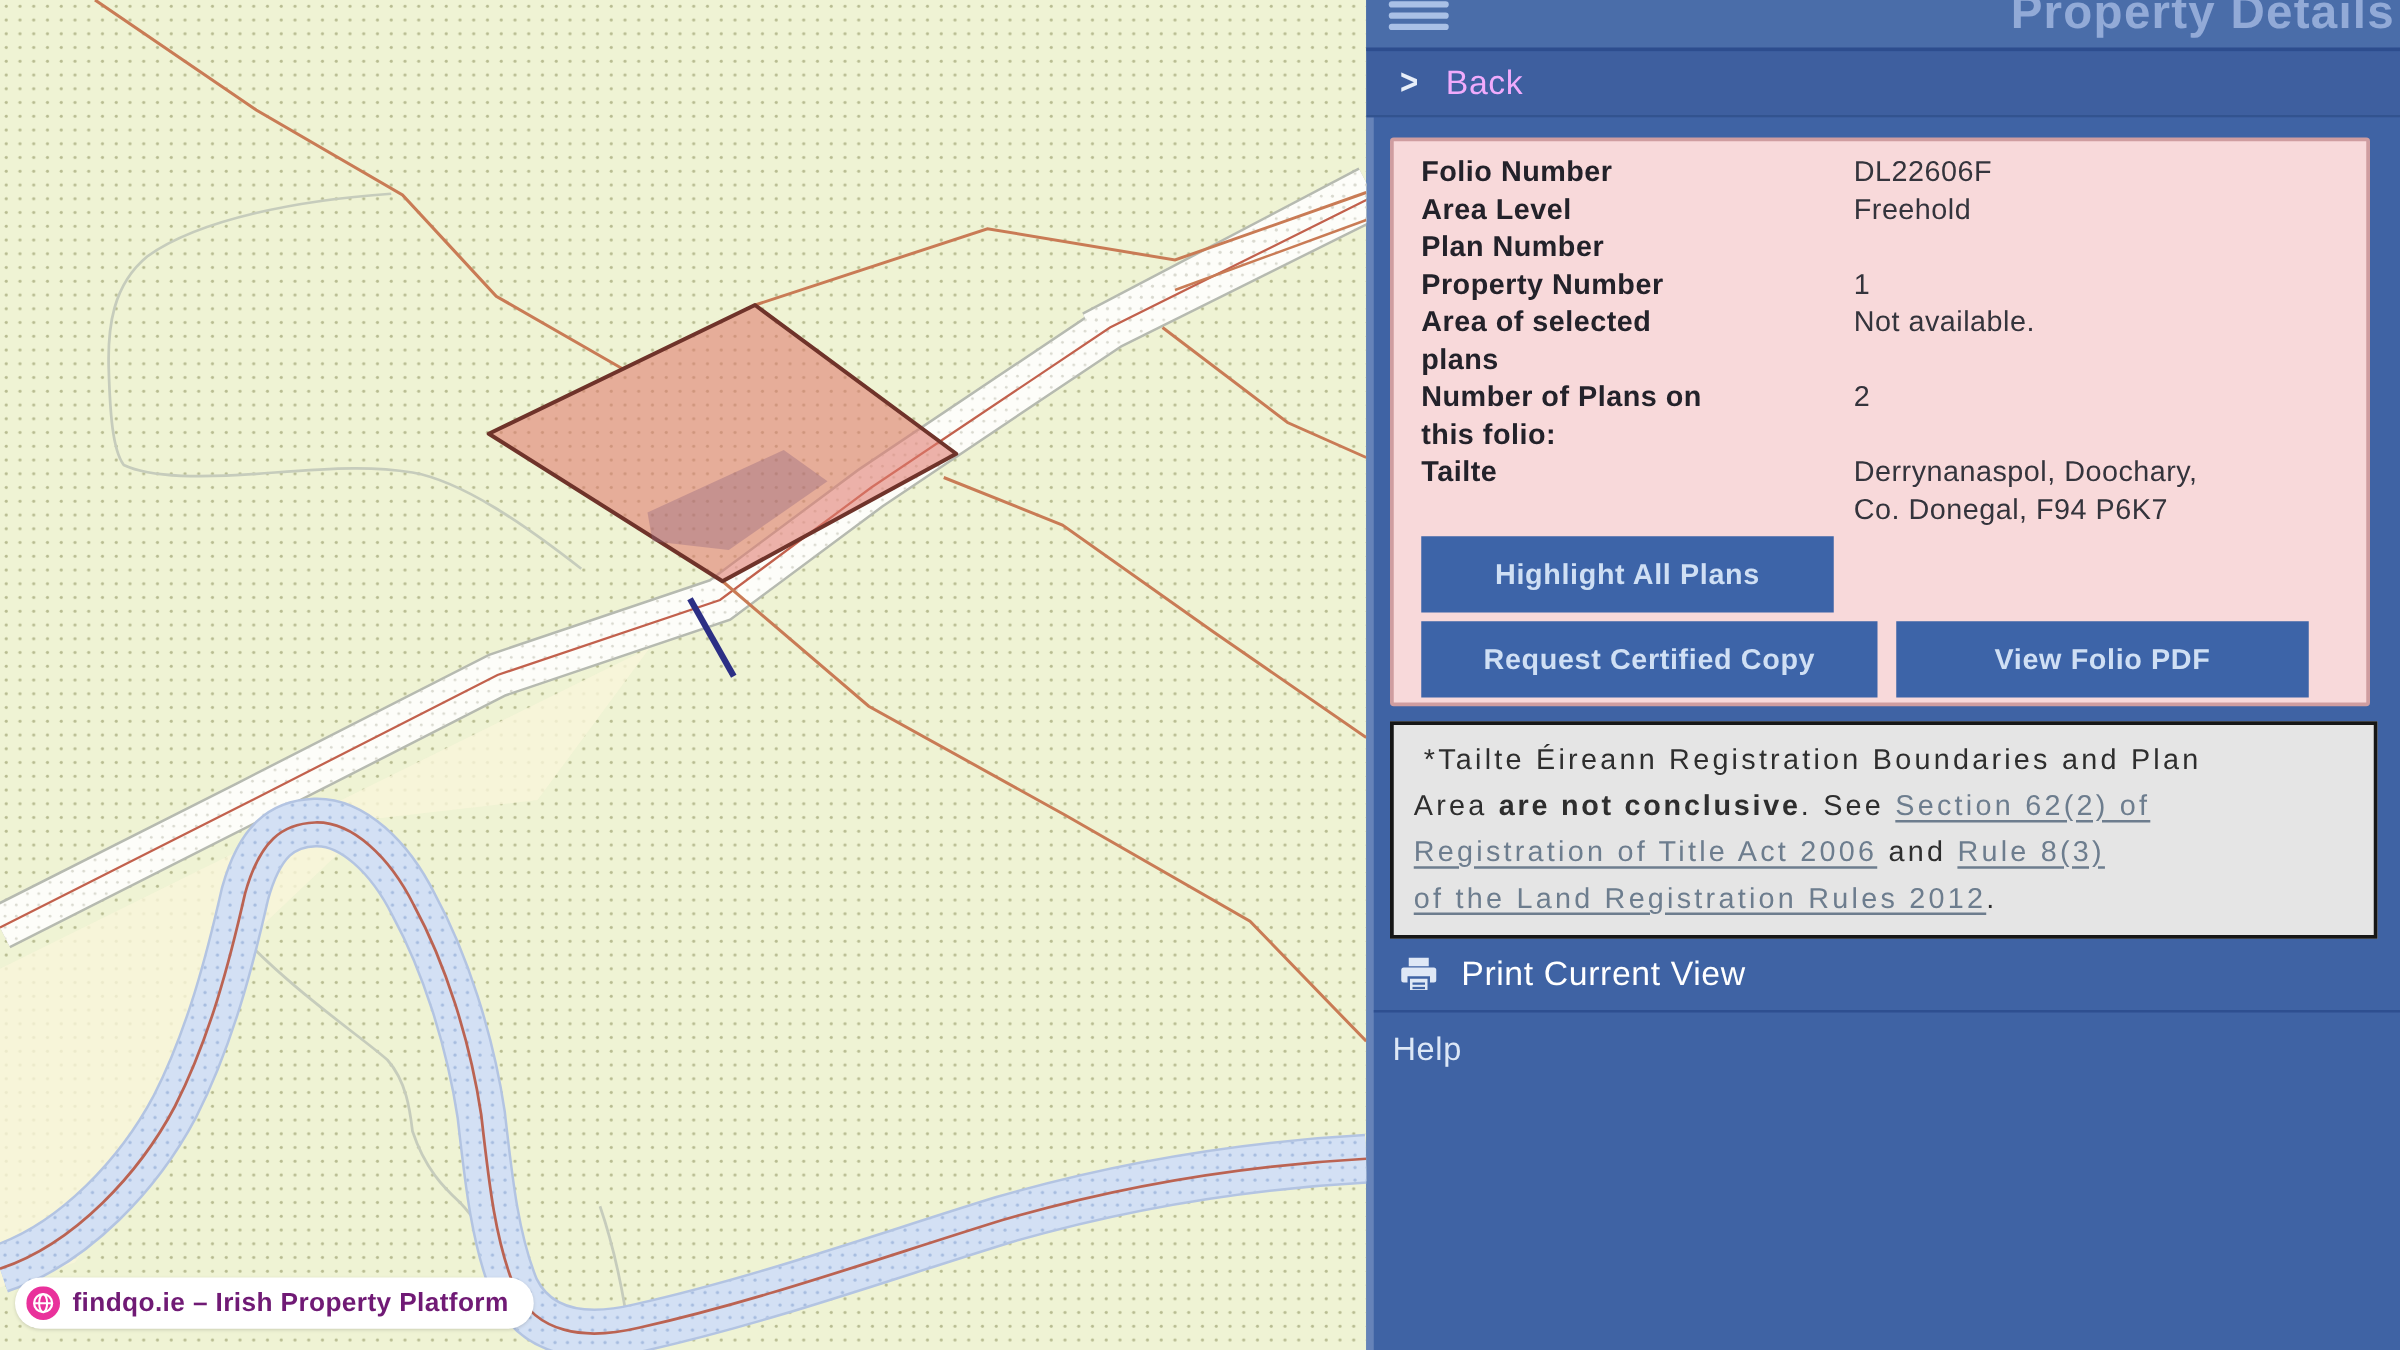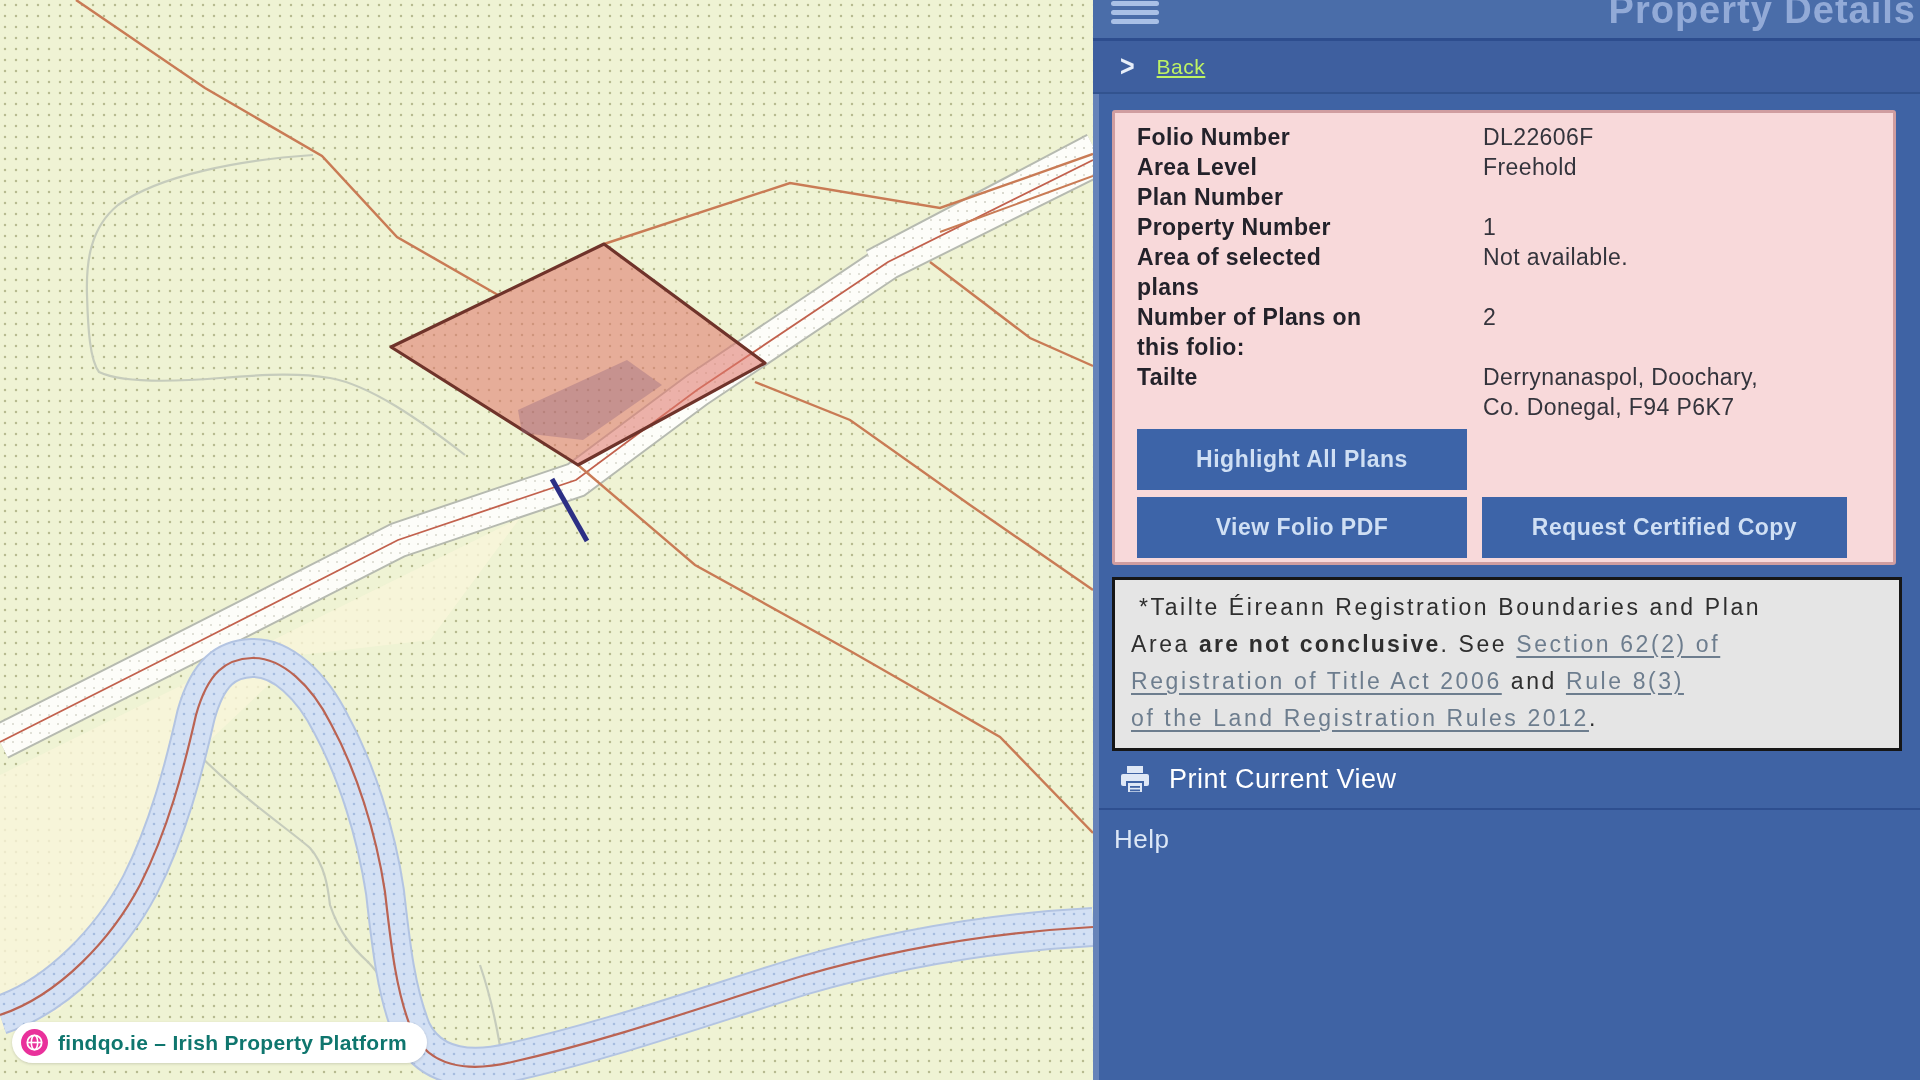--- a/index.html
+++ b/index.html
@@ -13,41 +13,41 @@
   
   .map-wrap{position:relative;width:1093px;height:1080px;flex:none;}
   .map-wrap svg{display:block;}
   .watermark{
     position:absolute;left:12px;top:1022px;height:41px;
     background:#ffffff;border-radius:22px;
     display:flex;align-items:center;gap:10px;padding:0 20px 0 9px;
     box-shadow:0 1px 3px rgba(0,0,0,.15);
   }
   .watermark .brand-text{
-    color:#0f766e;font-size:21px;font-weight:600;letter-spacing:.3px;white-space:nowrap;
+    color:#701a75;font-size:21px;font-weight:600;letter-spacing:.3px;white-space:nowrap;
   }
 
   
   .sidebar{width:827px;flex:none;display:flex;flex-direction:column;background:#3f63a4;}
   .sb-header{
     height:38px;flex:none;background:#4a6da9;position:relative;overflow:hidden;
     border-bottom:3px solid #2d4d8e;
   }
   .hamburger{position:absolute;left:18px;top:1px;width:48px;cursor:pointer;}
   .hamburger .bar{height:5px;background:#a9c0e6;border-radius:3px;margin-bottom:4px;}
   .sb-title{
     position:absolute;right:4px;top:-11px;
     font-size:38px;font-weight:bold;color:#92aad7;letter-spacing:1px;white-space:nowrap;
   }
   .back-row{
     height:51px;flex:none;background:#3e5f9f;display:flex;align-items:center;
     border-bottom:2px solid #32538f;cursor:pointer;
   }
   .back-chevron{margin-left:27px;font-size:25px;font-weight:bold;color:#e7eef9;transform:scaleY(1.15);}
-  .back-label{margin-left:22px;font-size:21px;color:#bef264;letter-spacing:.5px;text-decoration:underline;}
+  .back-label{margin-left:22px;font-size:27px;color:#f0abfc;letter-spacing:.5px;}
 
   .sb-content{flex:1;background:#3f63a4;border-left:6px solid rgba(134,158,203,.55);display:flex;flex-direction:column;}
 
   .details-panel{
     margin:16px 24px 0 13px;background:#f8d9da;border:3px solid #cf9da0;border-radius:3px;
     padding:9px 18px 4px 22px;
   }
   .detail-row{display:grid;grid-template-columns:346px 1fr;font-size:23px;line-height:30px;letter-spacing:.4px;}
   .detail-row .label{font-weight:bold;color:#23222a;max-width:252px;}
   .detail-row .value{color:#34343c;}
@@ -191,22 +191,22 @@
           <span class="label">Number of Plans on this folio:</span>
           <span class="value">2</span>
         </div>
         <div class="detail-row">
           <span class="label">Tailte</span>
           <span class="value value--narrow">Derrynanaspol, Doochary, Co. Donegal, F94 P6K7</span>
         </div>
 
         <button class="btn btn-highlight">Highlight All Plans</button>
         <div class="btn-row">
+          <button class="btn btn-request">Request Certified Copy</button>
           <button class="btn btn-viewpdf">View Folio PDF</button>
-          <button class="btn btn-request">Request Certified Copy</button>
         </div>
       </div>
 
       <div class="disclaimer-box">
         <span><span>*Tailte Éireann Registration Boundaries and Plan</span><br><span>Area </span><strong>are not conclusive</strong><span>. See </span><a class="disc-link">Section 62(2) of</a><br><a class="disc-link">Registration of Title Act 2006</a><span> and </span><a class="disc-link">Rule 8(3)</a><br><a class="disc-link">of the Land Registration Rules 2012</a><span>.</span></span>
       </div>
 
       <div class="print-row">
         <svg width="30" height="28" viewBox="0 0 30 28">
           <rect x="7" y="0" width="16" height="7" fill="#dfe8f6"></rect>

